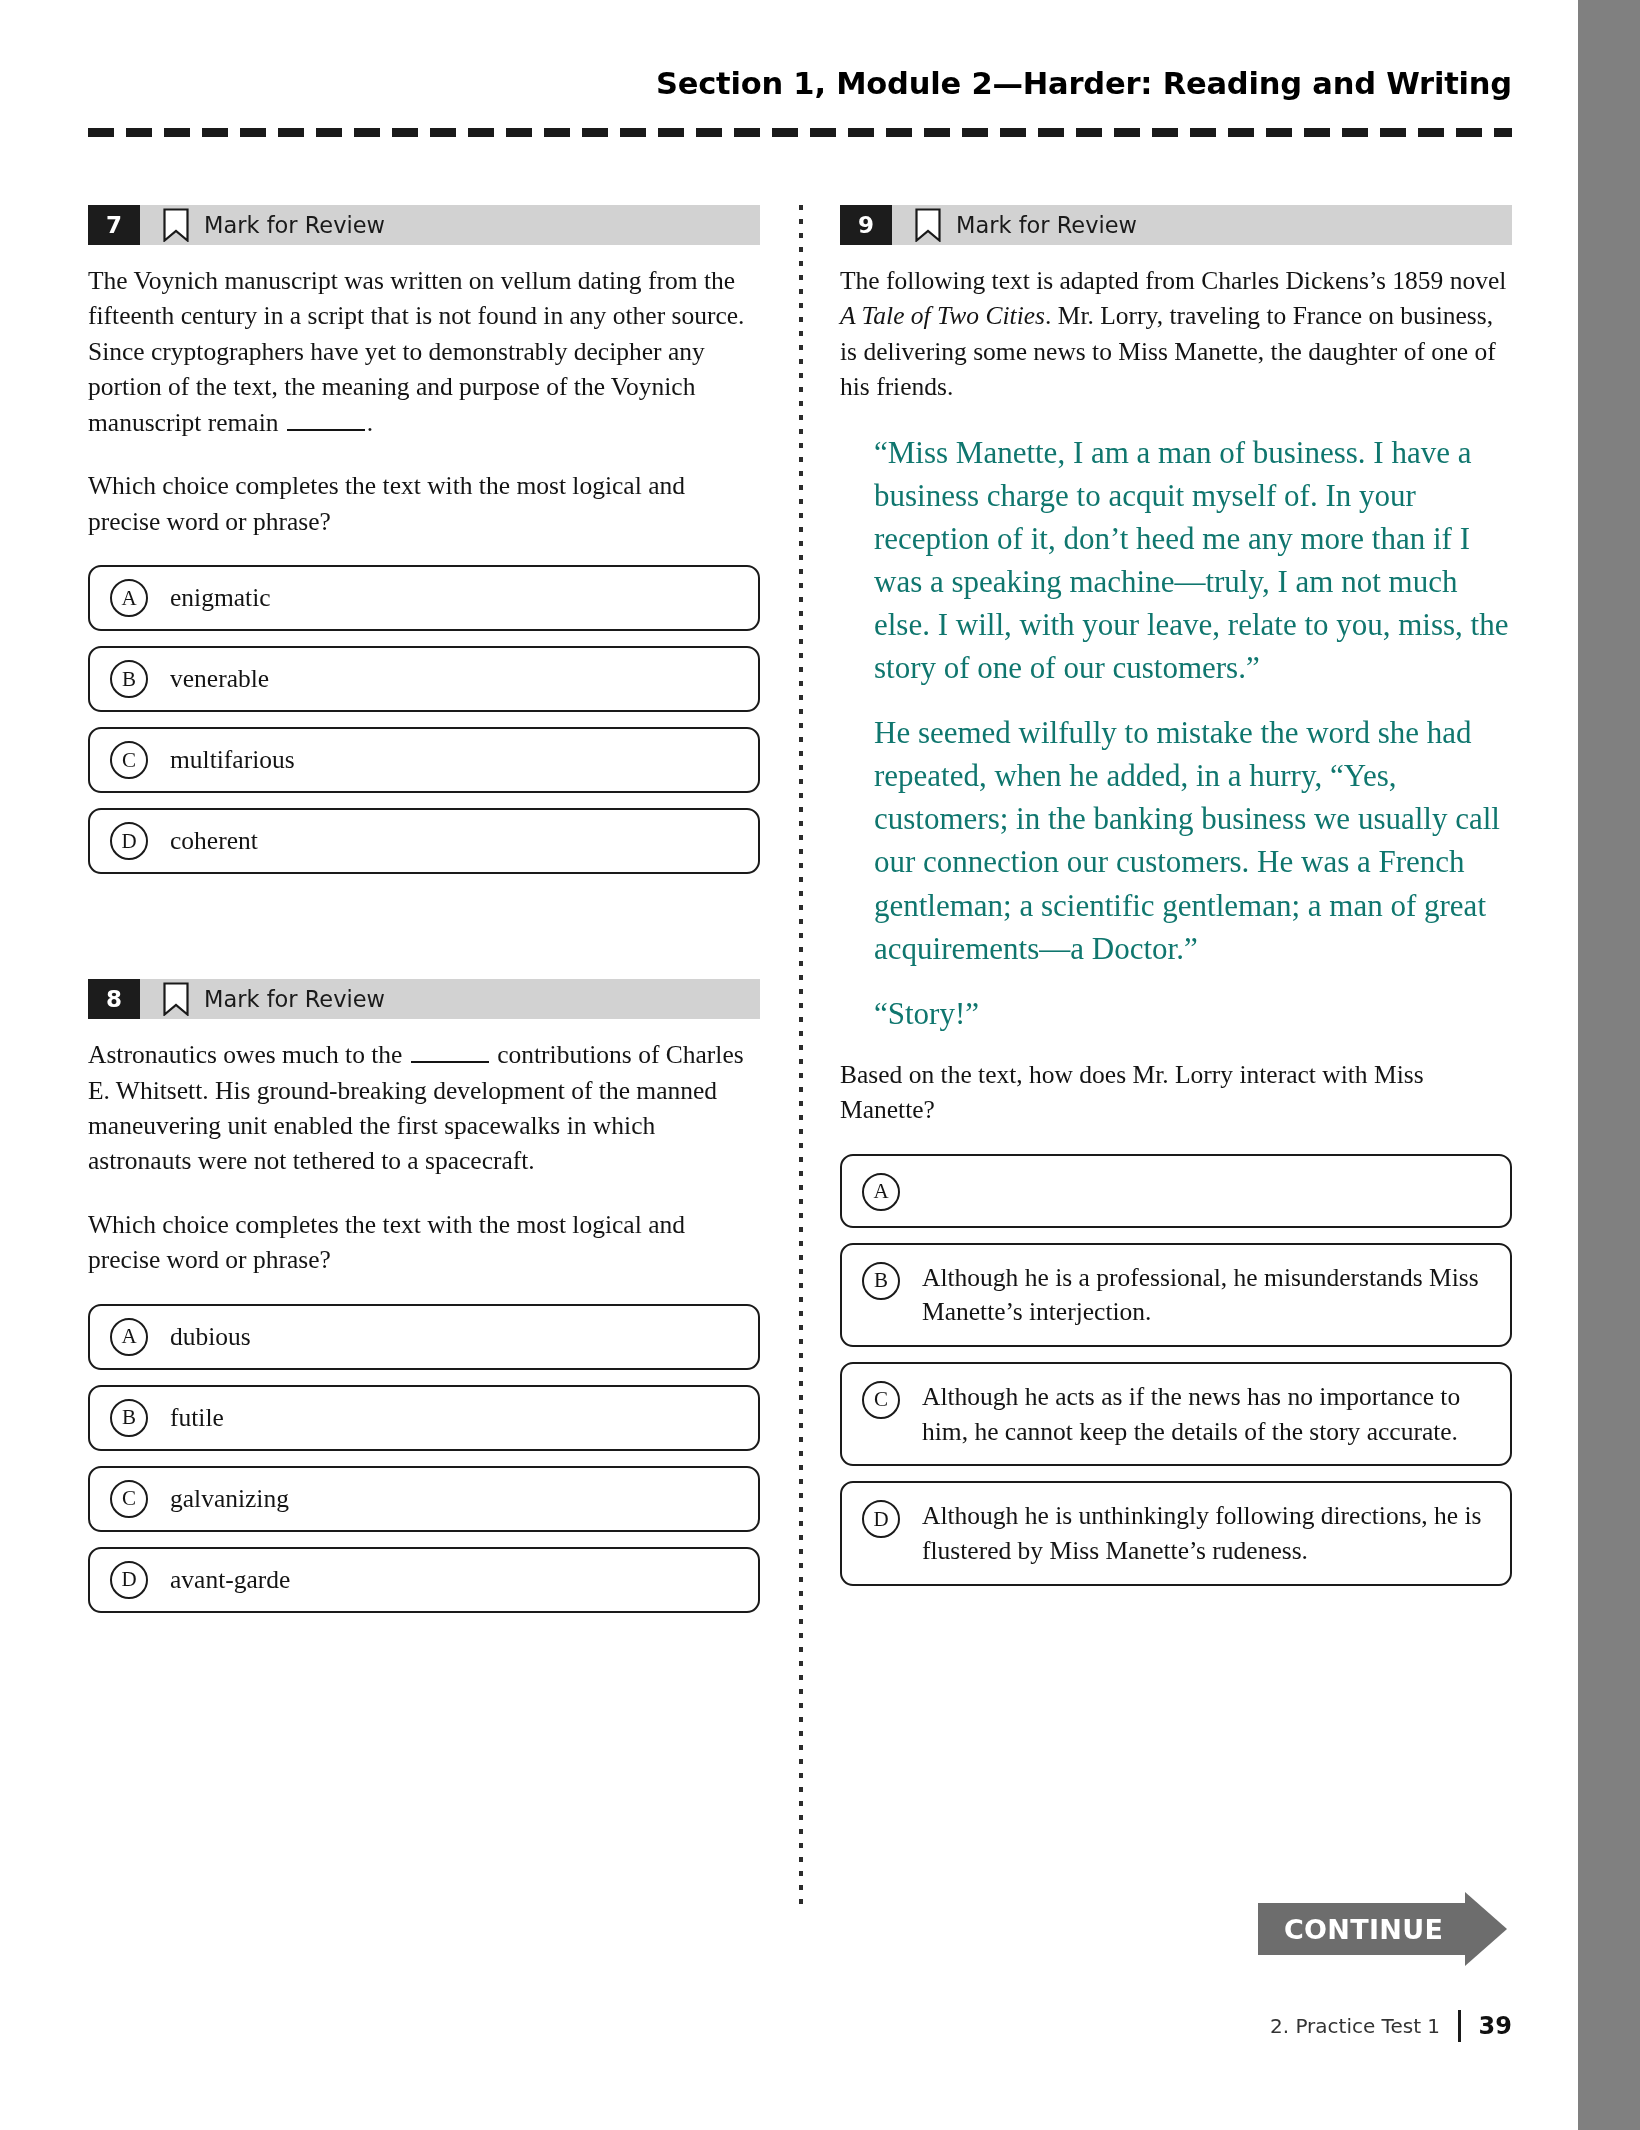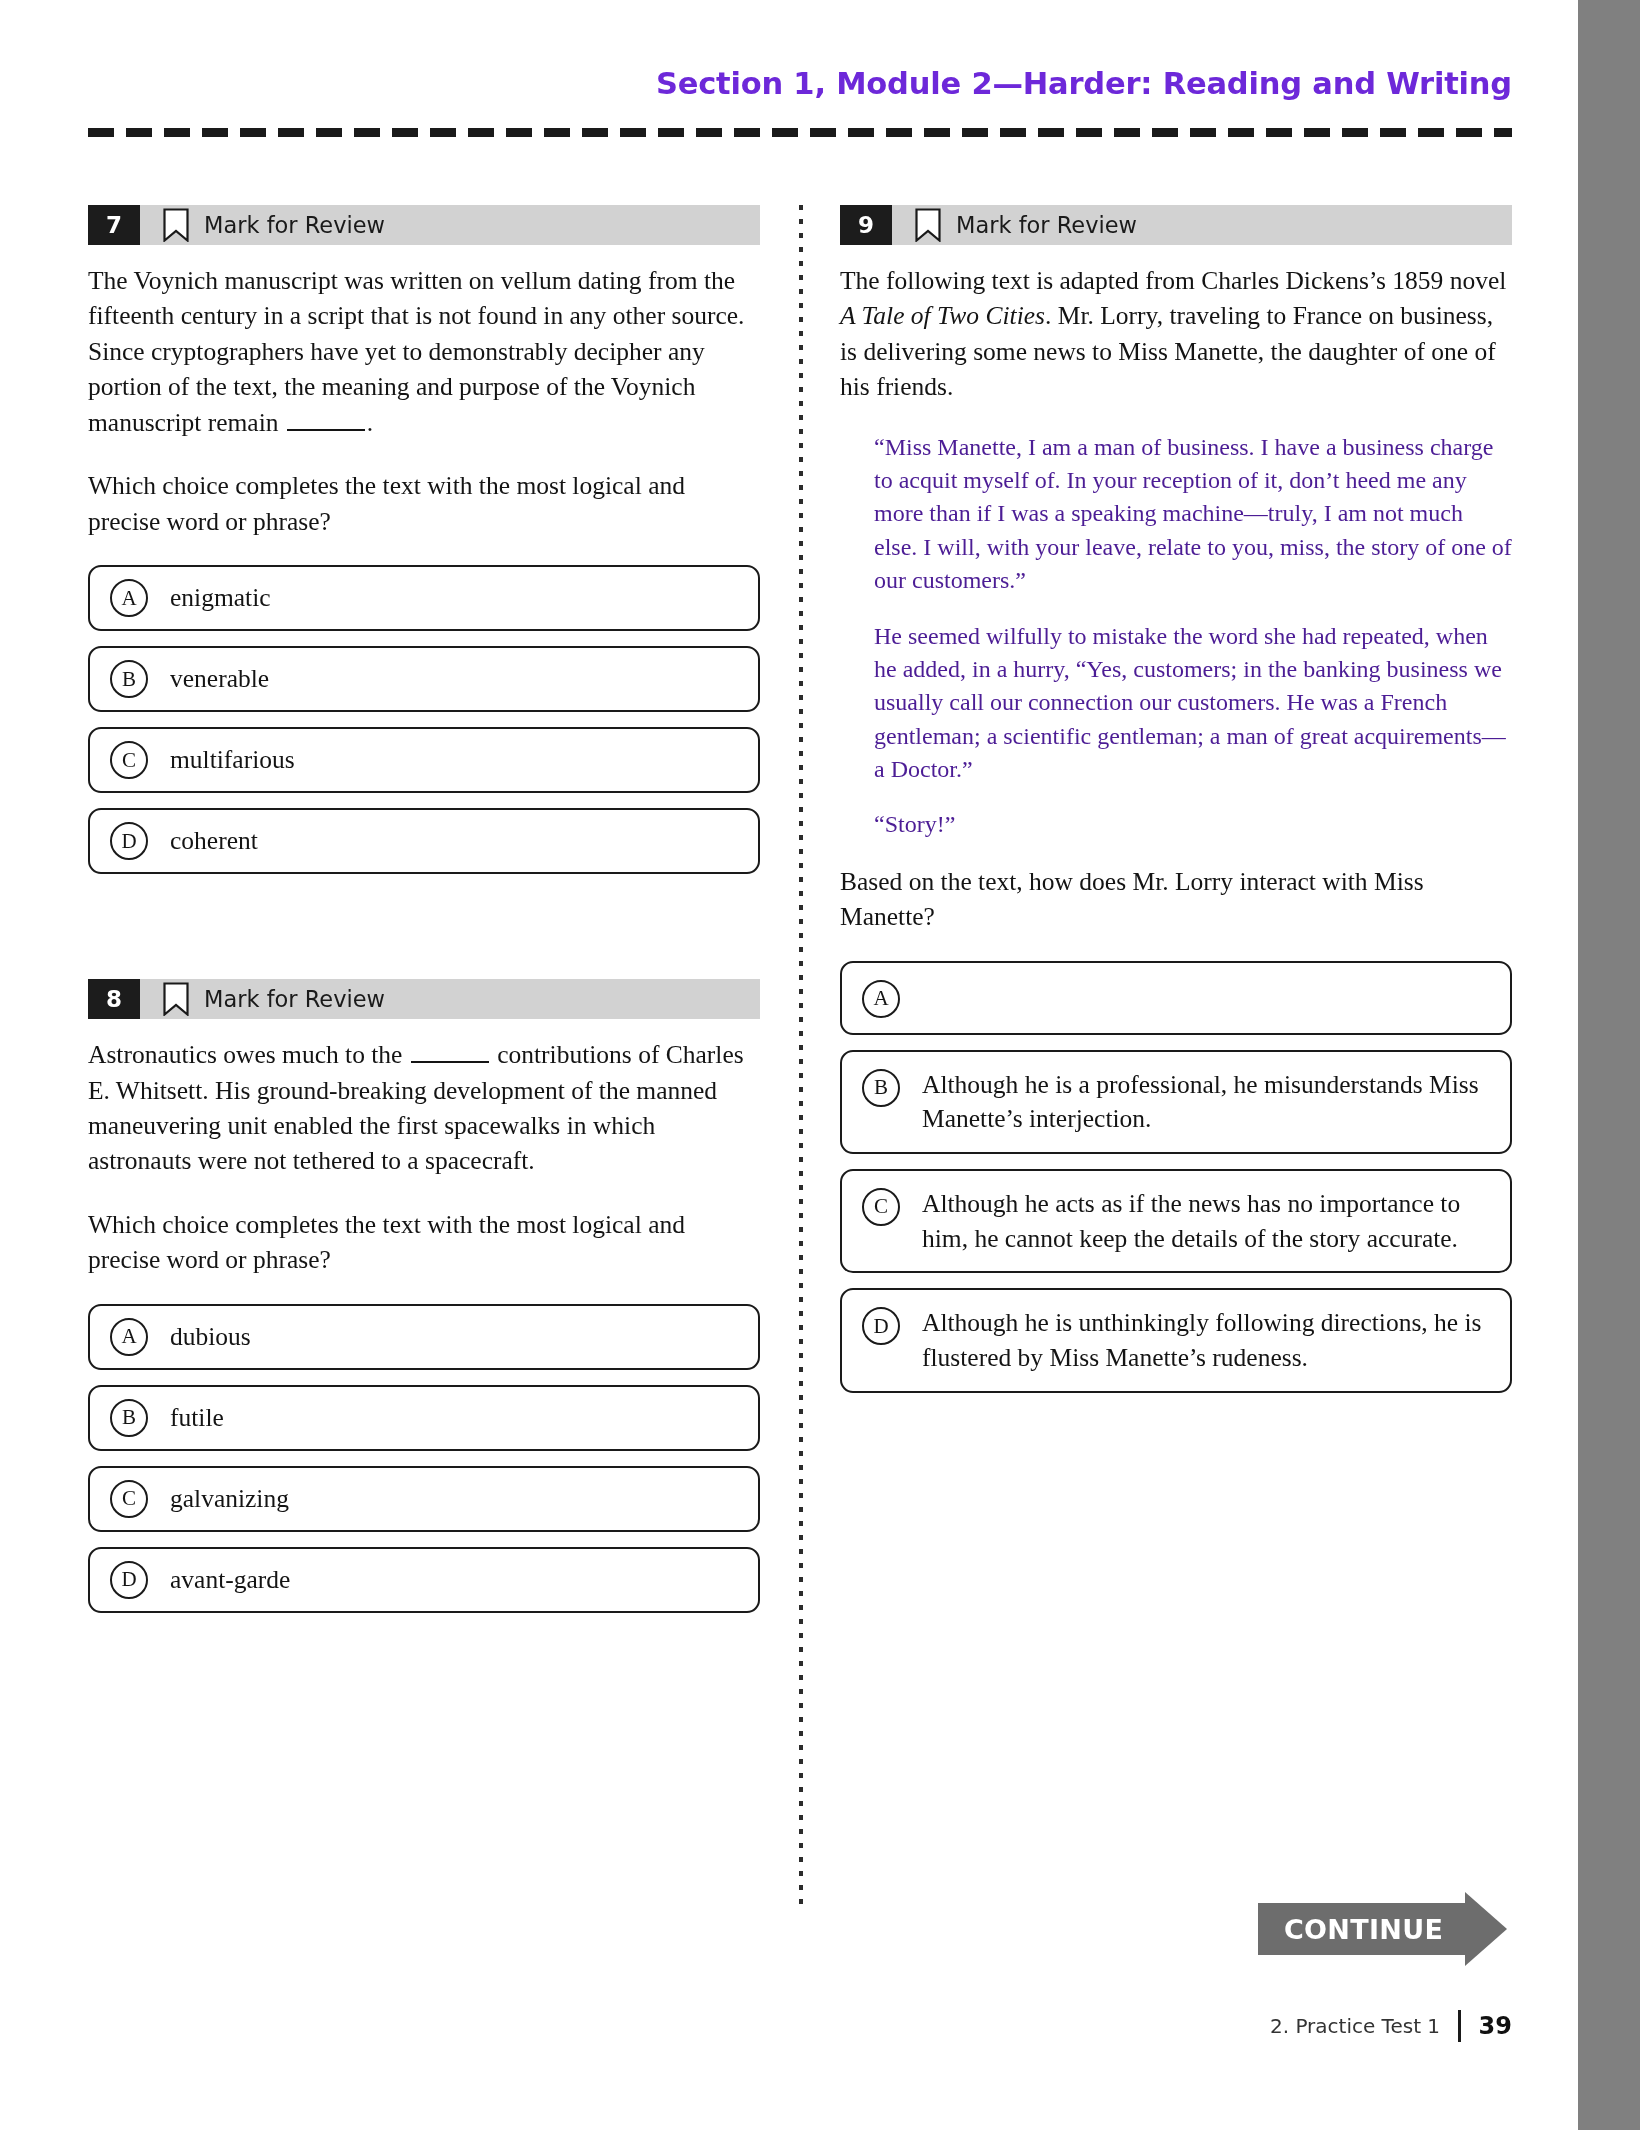--- a/index.html
+++ b/index.html
@@ -42,21 +42,21 @@
     top: 66px;
     left: 88px;
     width: 1424px;
     text-align: right;
   }
   .page-header .title {
     font-family: "DejaVu Sans", sans-serif;
     font-weight: bold;
     font-size: 30.5px;
     letter-spacing: -0.2px;
-    color: #6d28d9;
+    color: #000000;
     white-space: nowrap;
   }
   .header-rule {
     position: absolute;
     top: 128px;
     left: 88px;
     width: 1424px;
     height: 9px;
     background-image: repeating-linear-gradient(
         to right,
@@ -140,23 +140,23 @@
   .q-body.tight { margin-bottom: 26px; }
   .q-prompt {
     font-size: 25.5px;
     line-height: 1.39;
     margin: 0 0 26px 0;
     color: #141414;
   }
   .passage {
     margin: 0 0 22px 0;
     padding-left: 34px;
-    font-size: 24px;
+    font-size: 31px;
     line-height: 1.39;
-    color: #4c1d95;
+    color: #0f766e;
   }
   .passage:last-of-type { margin-bottom: 26px; }
   .blank {
     display: inline-block;
     border-bottom: 2px solid #141414;
     width: 78px;
     height: 19px;
     vertical-align: baseline;
     margin: 0 2px;
   }

